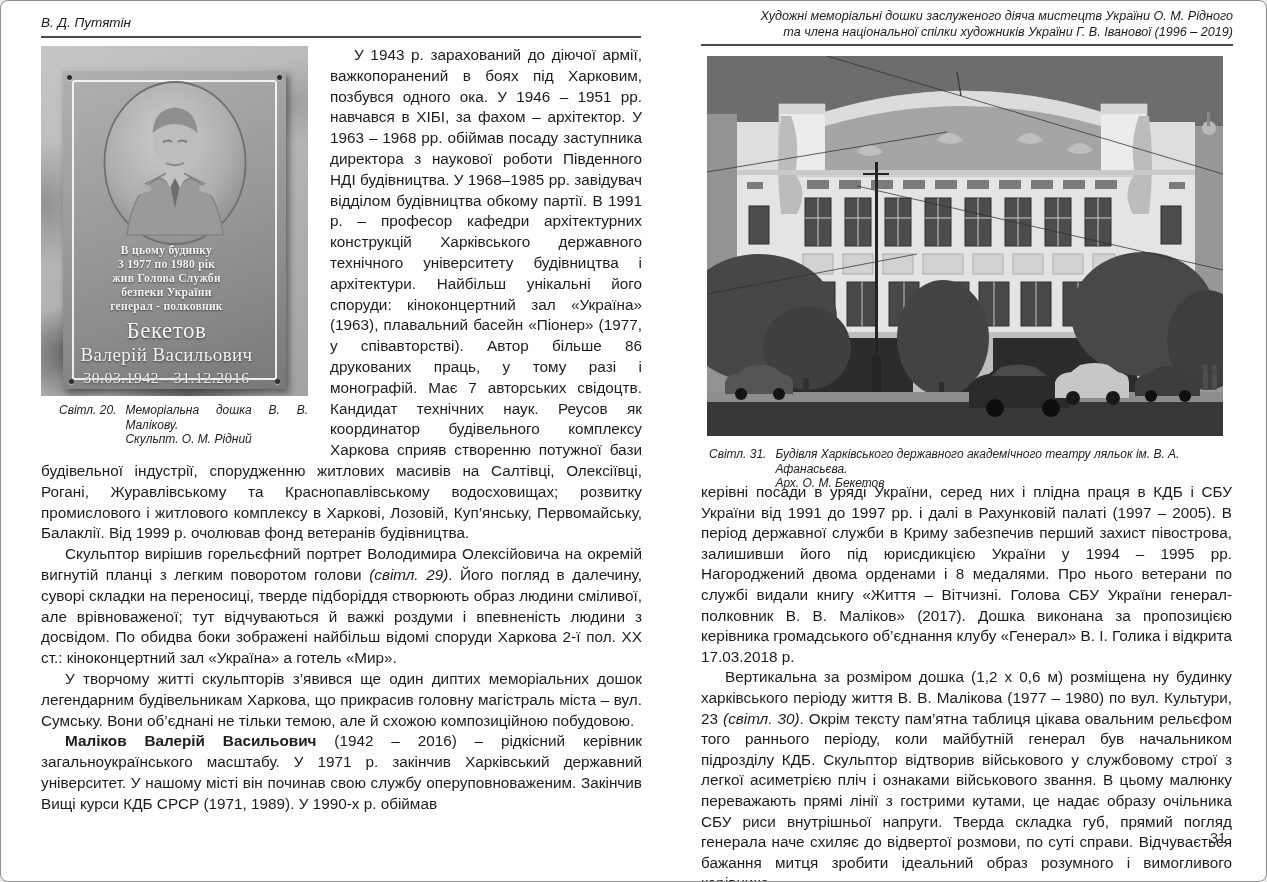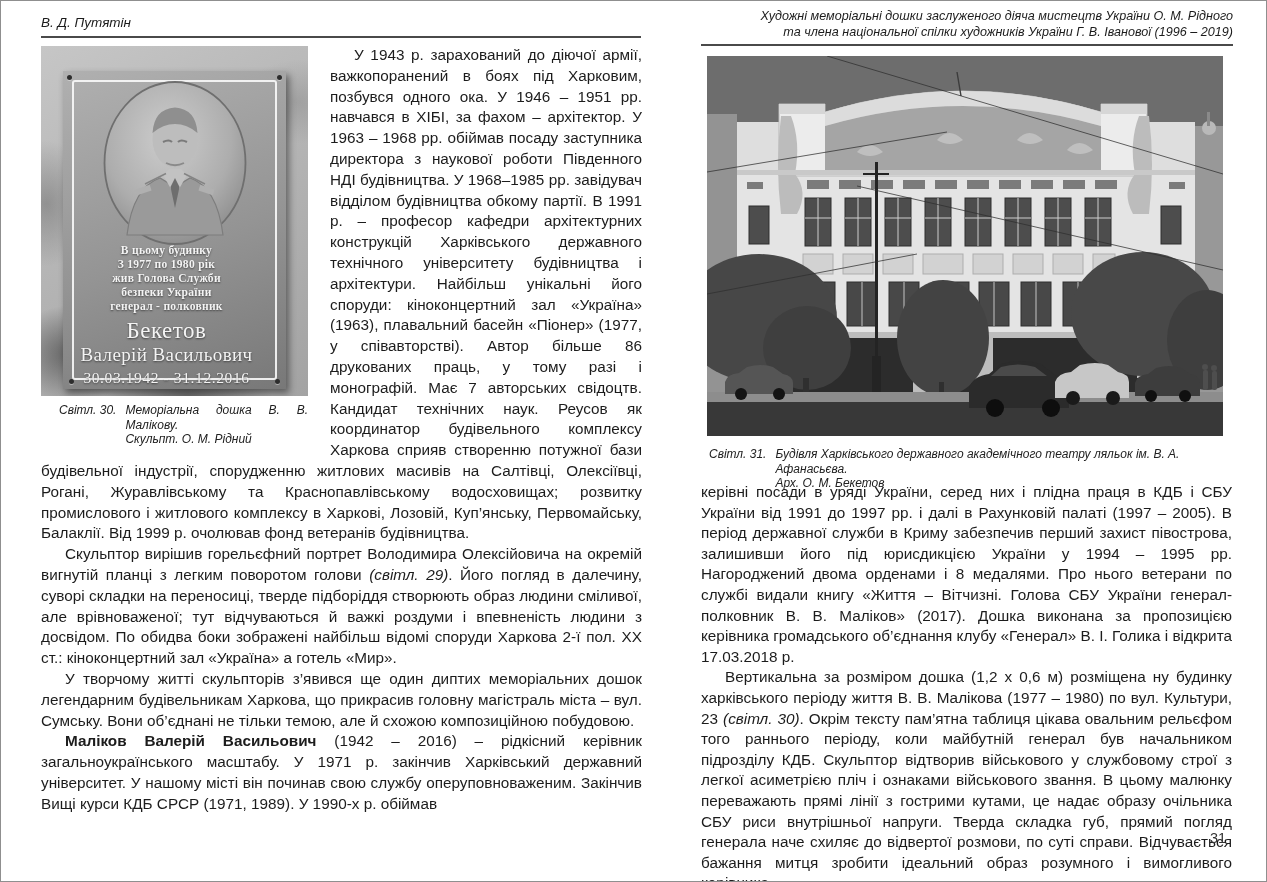--- a/index.html
+++ b/index.html
@@ -1,18 +1,18 @@
 <!DOCTYPE html>
 <html lang="uk"><head>
 <meta charset="utf-8">
 <style>
   html,body{margin:0;padding:0;background:#e9e9e9;}
   .spread{
     position:relative;width:1265px;height:880px;margin:0 auto;
-    background:#ffffff;border:1px solid #8f8f8f;border-radius:0;
+    background:#ffffff;border:1px solid #8f8f8f;border-radius:8px;
     overflow:hidden;color:#1c1c1c;
     font-family:"Liberation Sans",sans-serif;
   }
   
   .rh-left{
     position:absolute;left:40px;top:14px;width:600px;
     font-style:italic;font-size:13.5px;line-height:16px;
     border-bottom:2px solid #4a4a4a;padding-bottom:5px;
   }
   .rh-right{
@@ -132,21 +132,21 @@
             <div class="pl-small">жив Голова Служби</div>
             <div class="pl-small">безпеки України</div>
             <div class="pl-small">генерал - полковник</div>
             <div class="pl-name1">Бекетов</div>
             <div class="pl-name2">Валерій Васильович</div>
             <div class="pl-dates">30.03.1942 - 31.12.2016</div>
           </div>
         </div>
       </div>
       <figcaption class="caption">
-        <span class="cap-label">Світл. 30.</span>
+        <span class="cap-label">Світл. 20.</span>
         <span class="cap-text">
           <span>Меморіальна дошка В. В. Малікову.</span><br>
           <span>Скульпт. О. М. Рідний</span>
         </span>
       </figcaption>
     </figure>
 
     <p class="bp"><span>У 1943 р. зарахований до діючої армії, важкопоранений в боях під Харковим, позбувся одного ока. У 1946 – 1951 рр. навчався в ХІБІ, за фахом – архітектор. У 1963 – 1968 рр. обіймав посаду заступника директора з наукової роботи Південного НДІ будівництва. У 1968–1985 рр. завідувач відділом будівництва обкому партії. В 1991 р. – професор кафедри архітектурних конструкцій Харківського державного технічного університету будівництва і архітектури. Найбільш унікальні його споруди: кіноконцертний зал «Україна» (1963), плавальний басейн «Піонер» (1977, у співавторстві). Автор більше 86 друкованих праць, у тому разі і монографій. Має 7 авторських свідоцтв. Кандидат технічних наук. Реусов як координатор будівельного комплексу Харкова сприяв створенню потужної бази будівельної індустрії, спорудженню житлових масивів на Салтівці, Олексіївці, Рогані, Журавлівському та Краснопавлівському водосховищах; розвитку промислового і житлового комплексу в Харкові, Лозовій, Куп’янську, Первомайську, Балаклії. Від 1999 р. очолював фонд ветеранів будівництва.</span></p>
     <p class="bp"><span>Скульптор вирішив горельєфний портрет Володимира Олексійовича на окремій вигнутій планці з легким поворотом голови </span><span class="fig-ref">(світл. 29)</span><span>. Його погляд в далечину, суворі складки на переносиці, тверде підборіддя створюють образ людини сміливої, але врівноваженої; тут відчуваються й важкі роздуми і впевненість людини з досвідом. По обидва боки зображені найбільш відомі споруди Харкова 2-ї пол. ХХ ст.: кіноконцертний зал «Україна» а готель «Мир».</span></p>
     <p class="bp"><span>У творчому житті скульпторів з’явився ще один диптих меморіальних дошок легендарним будівельникам Харкова, що прикрасив головну магістраль міста – вул. Сумську. Вони об’єднані не тільки темою, але й схожою композиційною побудовою.</span></p>

